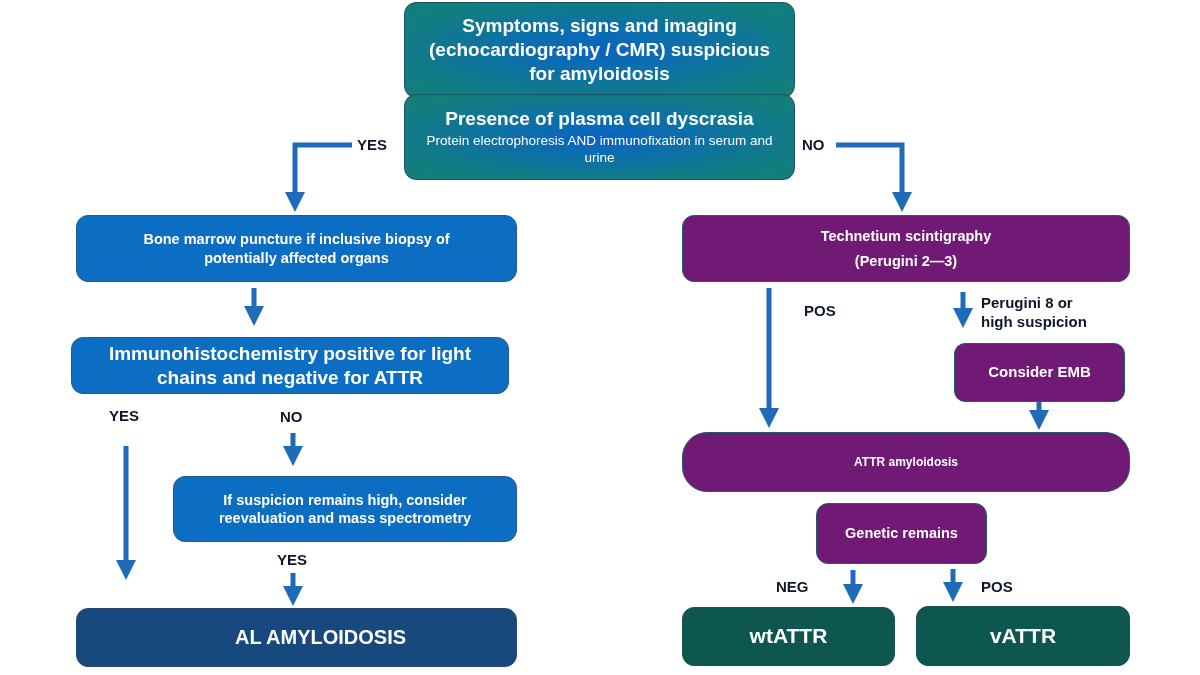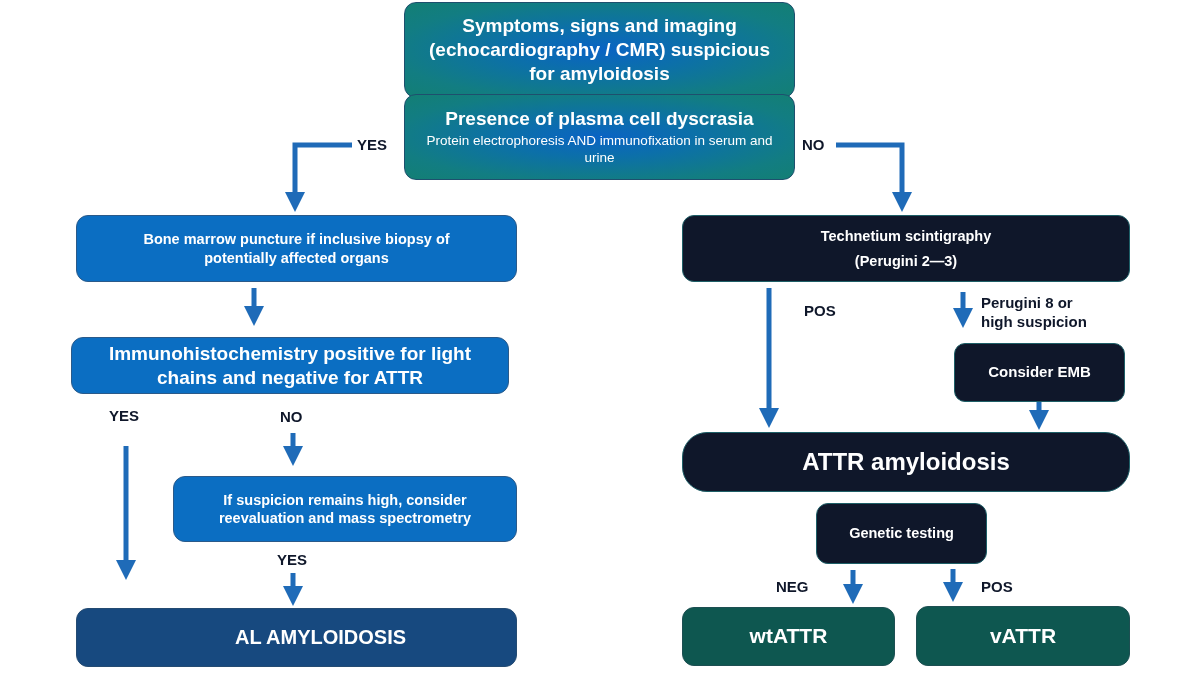--- a/index.html
+++ b/index.html
@@ -5,21 +5,21 @@
   html, body { margin: 0; padding: 0; background: #ffffff; }
   body { width: 1200px; height: 675px; position: relative; overflow: hidden;
          font-family: "Liberation Sans", sans-serif; }
   .box { position: absolute; box-sizing: border-box; border-radius: 12px;
          color: #ffffff; font-weight: bold; display: flex; flex-direction: column;
          align-items: center; justify-content: center; text-align: center; line-height: 1.25; }
   .grad { background: radial-gradient(ellipse at center, #0a63c4 0%, #0c70a8 35%, #127d82 75%, #137f74 100%);
           border: 1.5px solid #1e4f6e; }
   .blue { background: #0b6ec2; border: 1.5px solid #2a5a8a; }
   .navy { background: #17497f; border: 1.5px solid #244b72; padding-left: 48px; }
-  .teal { background: #0f172a; border: 1.5px solid #1d5f67; }
+  .teal { background: #701a75; border: 1.5px solid #1d5f67; }
   .dteal { background: #0e5750; border: 1.5px solid #1d4f52; }
   .lbl { position: absolute; font-weight: bold; font-size: 15px; color: #0f172a; line-height: 1.25; }
   svg.arrows { position: absolute; left: 0; top: 0; }
 </style>
 </head>
 <body>
 
 <svg class="arrows" width="1200" height="675">
   <defs>
     <marker id="ah" markerWidth="4" markerHeight="4" refX="2" refY="2" orient="auto" markerUnits="strokeWidth">
@@ -84,26 +84,26 @@
 
 <div class="lbl" style="left:981px; top:294px;">
   <div>Perugini 8 or</div>
   <div>high suspicion</div>
 </div>
 
 <div class="box teal" style="left:954px; top:343px; width:171px; height:59px; font-size:15px;border-radius:11px;">
   <span>Consider EMB</span>
 </div>
 
-<div class="box teal" style="left:682px; top:432px; width:448px; height:60px; font-size:24px;border-radius:25px;">
+<div class="box teal" style="left:682px; top:432px; width:448px; height:60px; font-size:12px;border-radius:25px;">
   <span>ATTR amyloidosis</span>
 </div>
 
 <div class="box teal" style="left:816px; top:503px; width:171px; height:61px; font-size:14.5px;">
-  <span>Genetic testing</span>
+  <span>Genetic remains</span>
 </div>
 
 <div class="lbl" style="left:776px; top:578px;">NEG</div>
 <div class="lbl" style="left:981px; top:578px;">POS</div>
 
 <div class="box dteal" style="left:682px; top:607px; width:213px; height:59px; font-size:21px;">
   <span>wtATTR</span>
 </div>
 
 <div class="box dteal" style="left:916px; top:606px; width:214px; height:60px; font-size:21px;">

